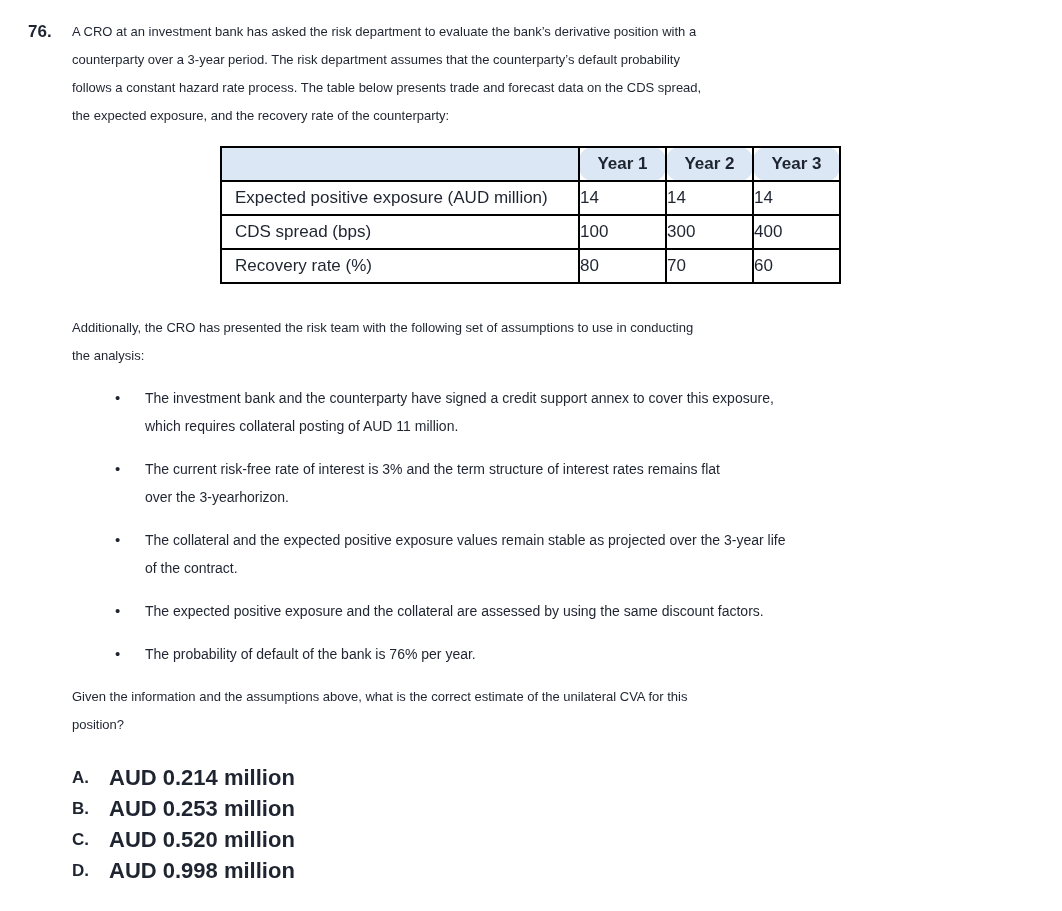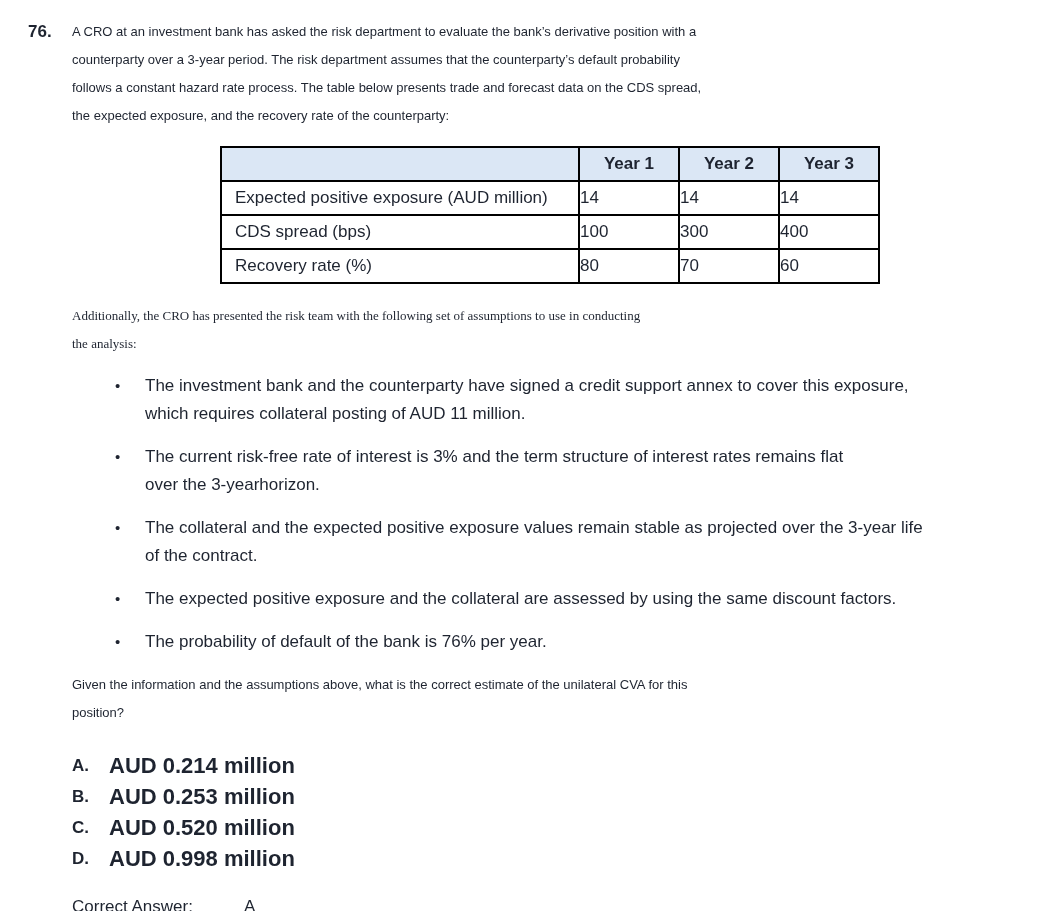--- a/index.html
+++ b/index.html
@@ -45,40 +45,40 @@
     border: 2px solid var(--table-border);
     height: 34px;
     vertical-align: middle;
   }
   table.data-table th {
     background: var(--header-bg);
     font-weight: bold;
     text-align: center;
   }
   .col-label { width: 358px; text-align: left; padding-left: 5px; }
-  .col-val { width: 100px; text-align: center; }
+  .col-val { width: 87px; text-align: center; border-radius: 14px; }
   table.data-table td.cell-value { text-align: left; }
   table.data-table td.cell-label { text-align: left; padding-left: 13px; }
   
-  .lead-in { margin-top: 18px; font-family: Liberation Serif, serif; }
+  .lead-in { margin-top: 30px; }
   .bullets { margin-top: 14px; }
   .bullet {
     display: flex;
     margin-bottom: 15px;
   }
   .bullet-marker {
     margin-left: 43px;
     width: 30px;
     flex-shrink: 0;
     font-size: 15px;
     line-height: 28px;
   }
   .bullet-text {
     width: 860px;
-    font-size: 17px;
+    font-size: 14px;
     line-height: 28px;
     white-space: pre-line;
   }
   .prompt { }
   
   .options { margin-top: 26px; }
   .option-row {
     display: flex;
     height: 31px;
     align-items: flex-start;

